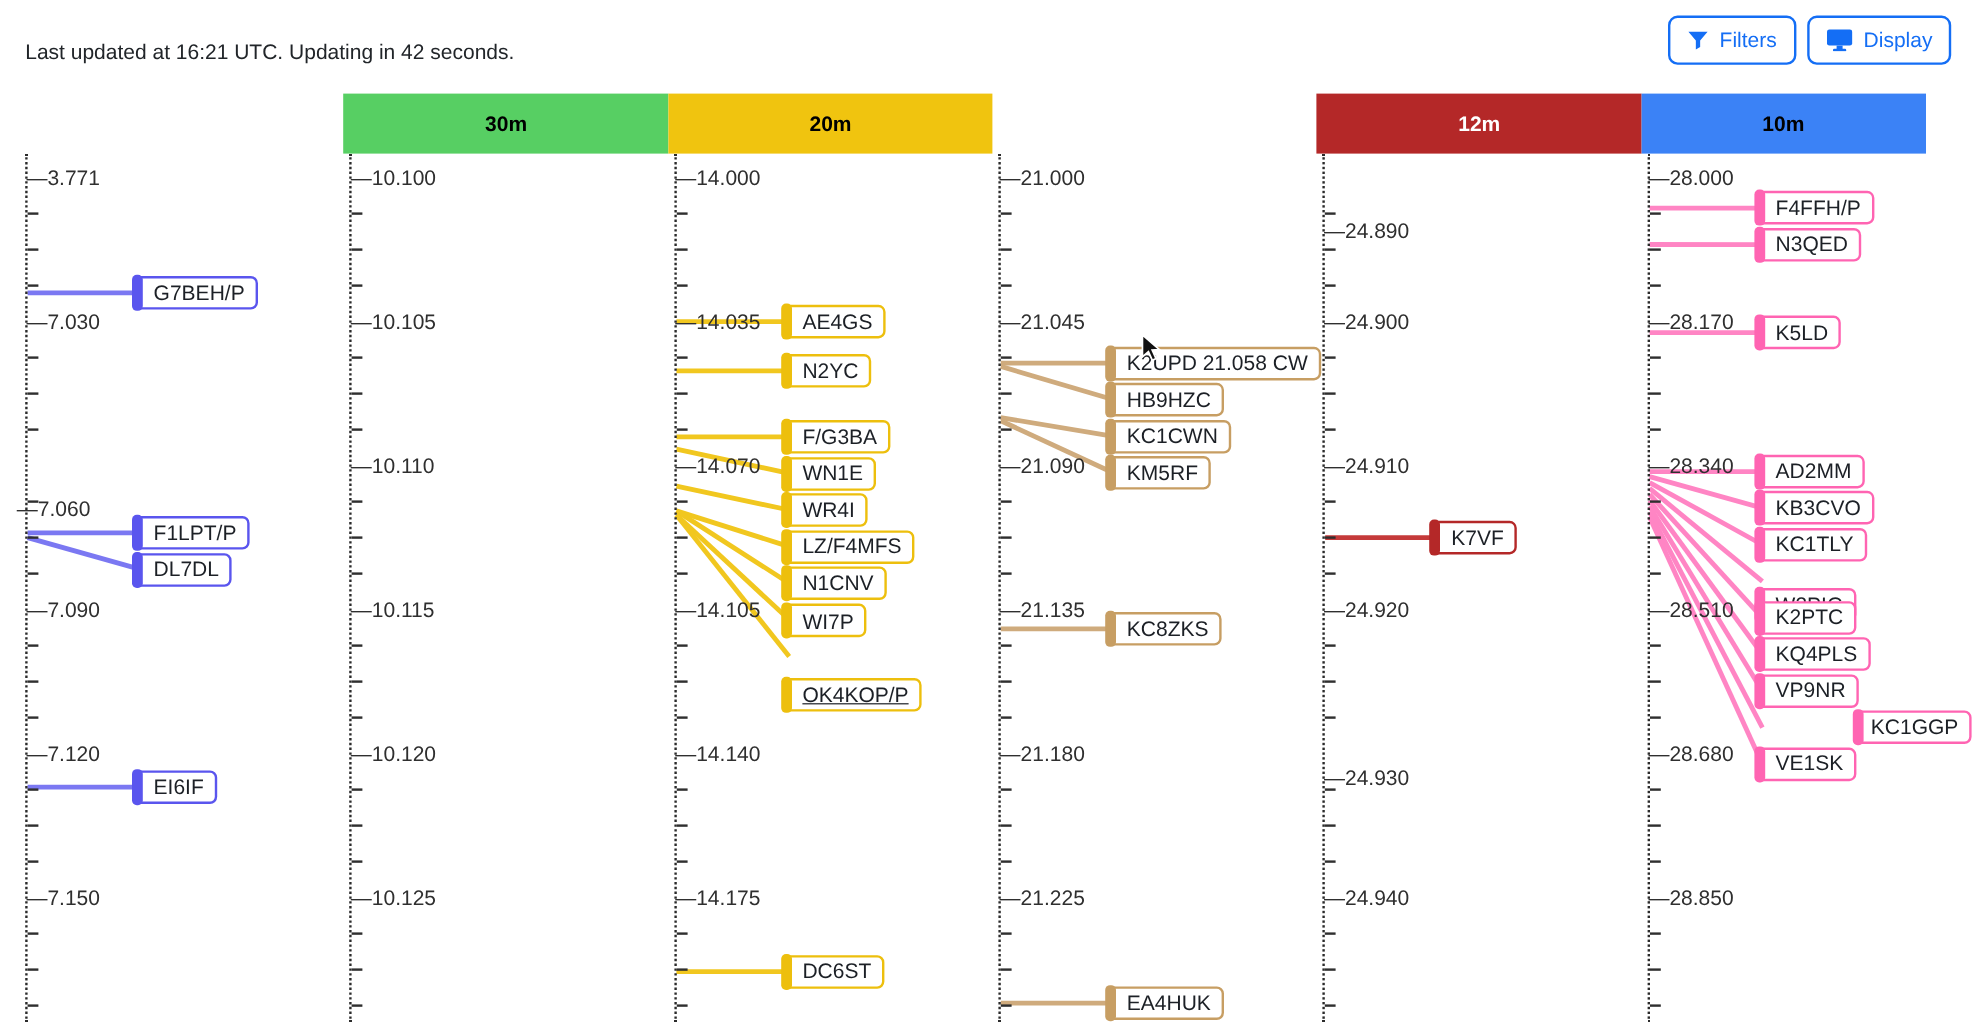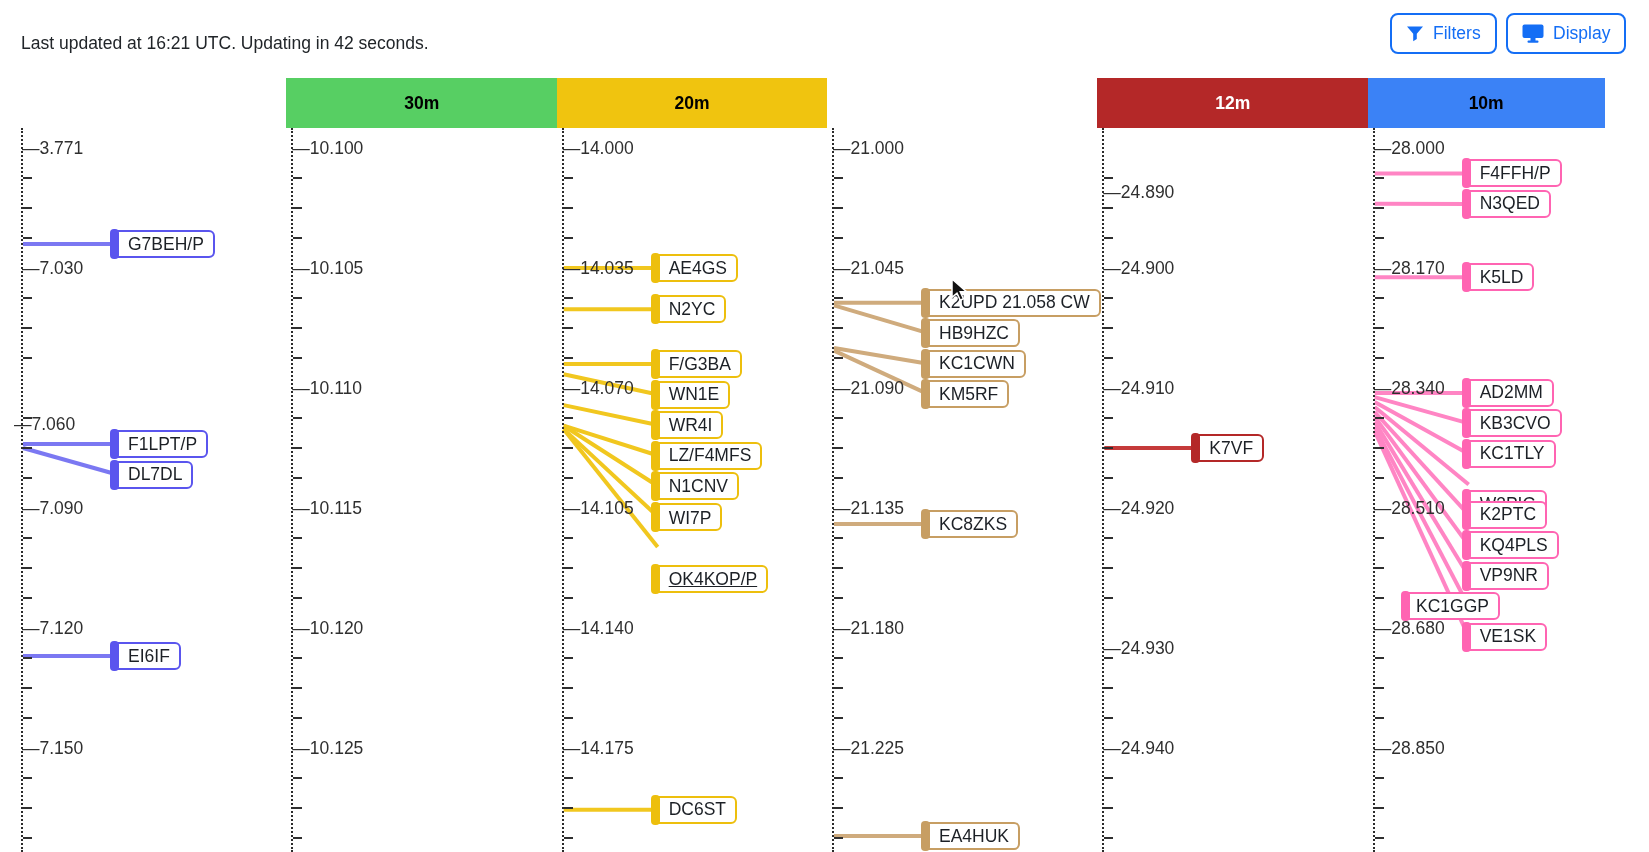--- a/index.html
+++ b/index.html
@@ -351,21 +351,21 @@
       <span>K2PTC</span>
     </div>
     <div class="spot" style="left: 1462.67px; top: 531.441px; --accent: #ff64b2;">
       <div class="bar"></div>
       <span>KQ4PLS</span>
     </div>
     <div class="spot" style="left: 1462.67px; top: 561.941px; --accent: #ff64b2;">
       <div class="bar"></div>
       <span>VP9NR</span>
     </div>
-    <div class="spot" style="left: 1402px; top: 592.441px; padding-left: 12px; --accent: #ff64b2;">
+    <div class="spot" style="left: 1545px; top: 592.441px; padding-left: 12px; --accent: #ff64b2;">
       <div class="bar"></div>
       <span>KC1GGP</span>
     </div>
     <div class="spot" style="left: 1462.67px; top: 622.941px; --accent: #ff64b2;">
       <div class="bar"></div>
       <span>VE1SK</span>
     </div>
   </div>
 
 <svg id="cursor" style="left:951px;top:278px;" width="22" height="26" viewBox="0 0 22 26">

